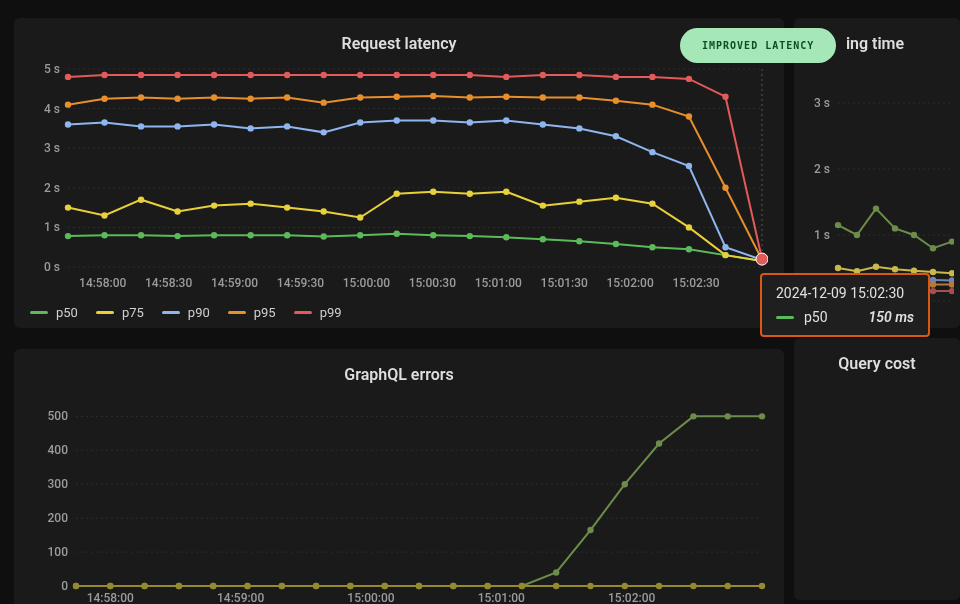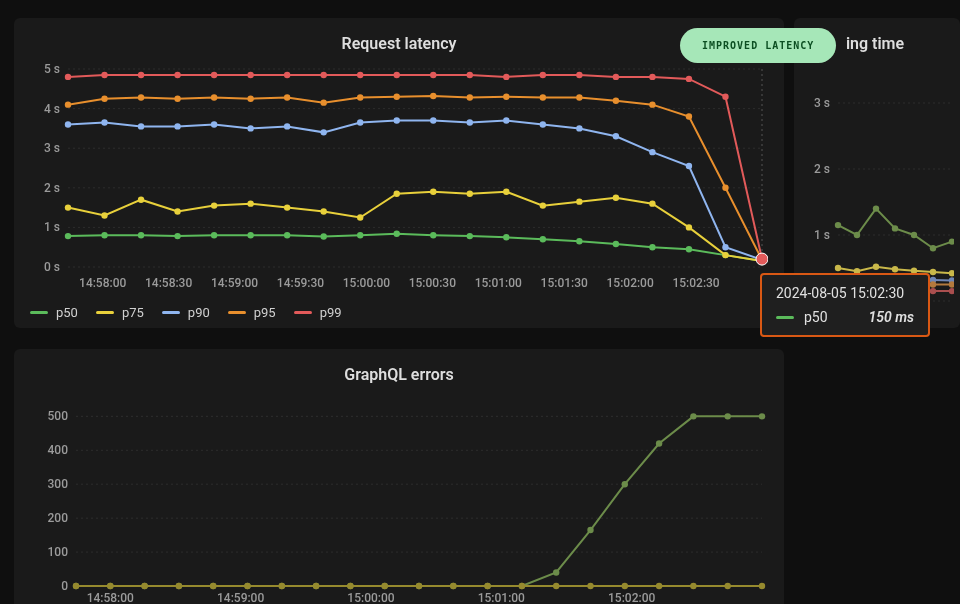--- a/index.html
+++ b/index.html
@@ -357,25 +357,28 @@
         <circle cx="526.2" cy="196" r="3.2" fill="#968a2e"></circle>
         <circle cx="560.5" cy="196" r="3.2" fill="#968a2e"></circle>
         <circle cx="594.8000000000001" cy="196" r="3.2" fill="#968a2e"></circle>
         <circle cx="629.1" cy="196" r="3.2" fill="#968a2e"></circle>
         <circle cx="663.4" cy="196" r="3.2" fill="#968a2e"></circle>
         <circle cx="697.6999999999999" cy="196" r="3.2" fill="#968a2e"></circle>
         <circle cx="732" cy="196" r="3.2" fill="#968a2e"></circle>
       </svg>
   </div>
 
+  <div class="panel" style="left:794px; top:338px; width:166px; height:262px; padding:16px 10px;">
+    <div class="panel-title">Query cost</div>
+  </div>
 
   <div class="badge" style="left:680px; top:28px;">IMPROVED LATENCY</div>
 
   <div class="tooltip" style="left:760px; top:273px;">
-    <div class="tt-date">2024-08-05 15:02:30</div>
+    <div class="tt-date">2024-12-09 15:02:30</div>
     <div class="tt-row">
       <div class="tt-left">
         <span class="tt-swatch"></span>
         <span>p50</span>
       </div>
       <span style="font-weight:600;font-style:italic;">150 ms</span>
     </div>
   </div>
 
 </div>

